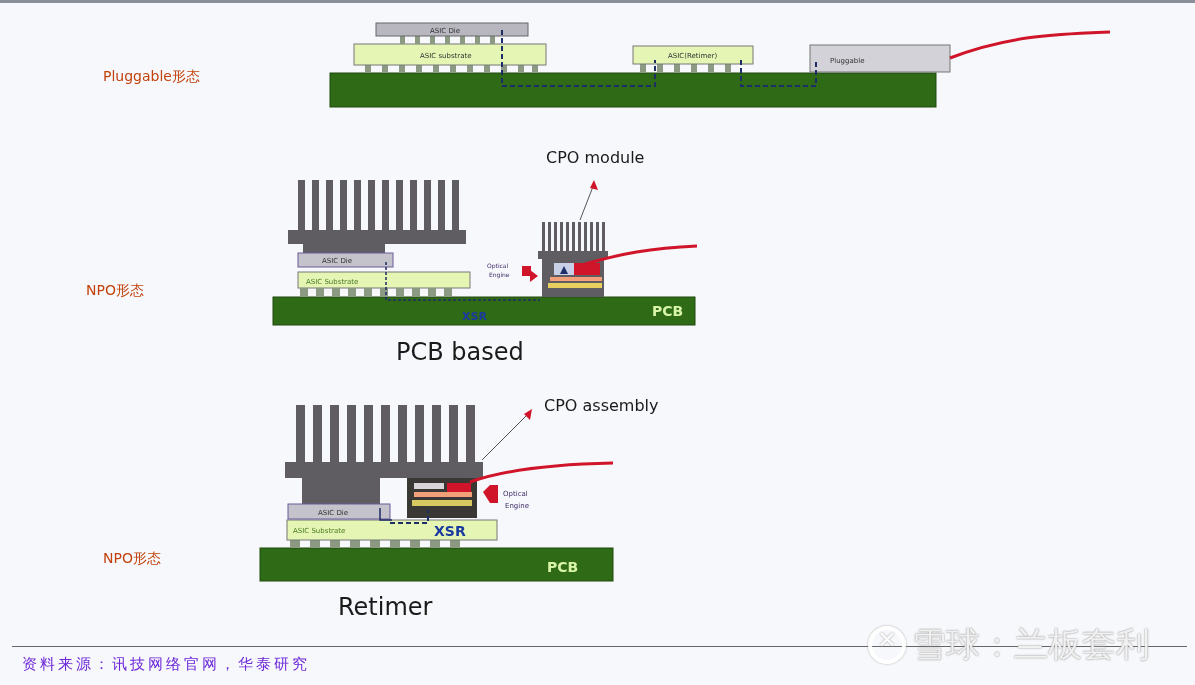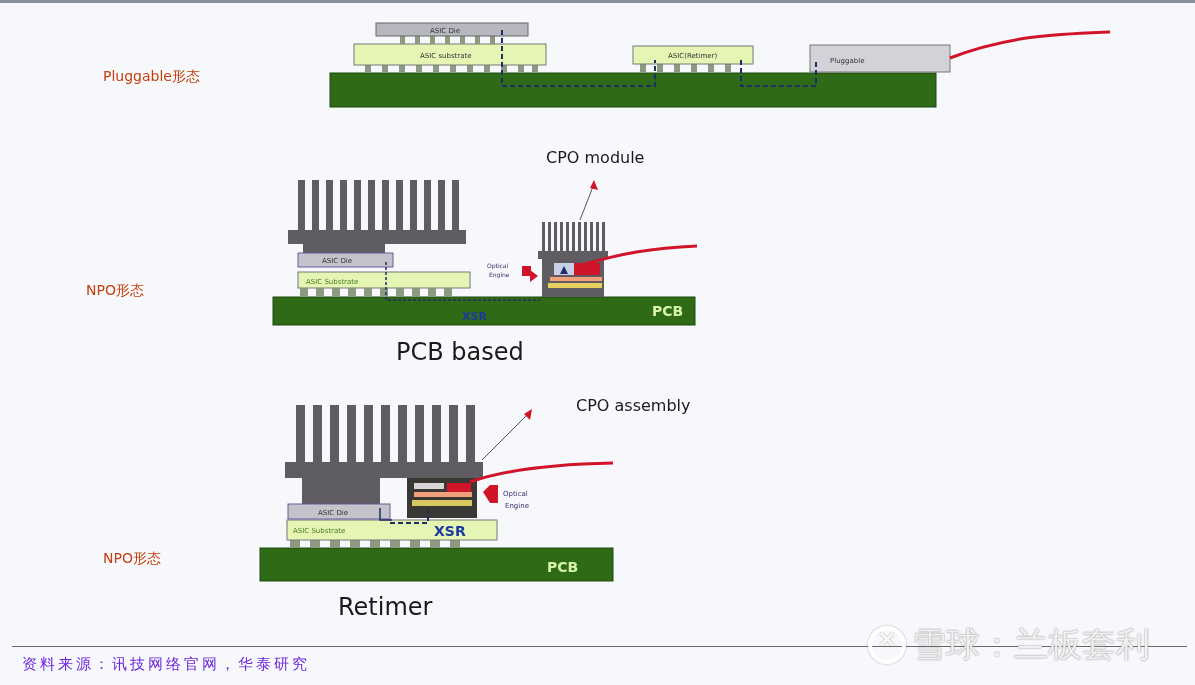--- a/index.html
+++ b/index.html
@@ -28,21 +28,21 @@
 
 <div class="top-rule"></div>
 
 <div class="row-label" style="left:103px;top:68px;">Pluggable形态</div>
 <div class="row-label" style="left:86px;top:282px;">NPO形态</div>
 <div class="row-label" style="left:103px;top:550px;">NPO形态</div>
 
 <div class="caption" style="left:396px;top:338px;">PCB based</div>
 <div class="caption" style="left:338px;top:593px;">Retimer</div>
 <div class="callout" style="left:546px;top:148px;">CPO module</div>
-<div class="callout" style="left:576px;top:396px;">CPO assembly</div>
+<div class="callout" style="left:544px;top:396px;">CPO assembly</div>
 
 <svg width="1195" height="685">
 
   <g>
     <rect x="330" y="73" width="606" height="34" fill="#2f6b17" stroke="#1f4a0e"></rect>
 
     <g fill="#8c9a84">
       <rect x="365" y="65" width="6" height="8"></rect>
         <rect x="382" y="65" width="6" height="8"></rect>
         <rect x="399" y="65" width="6" height="8"></rect>

